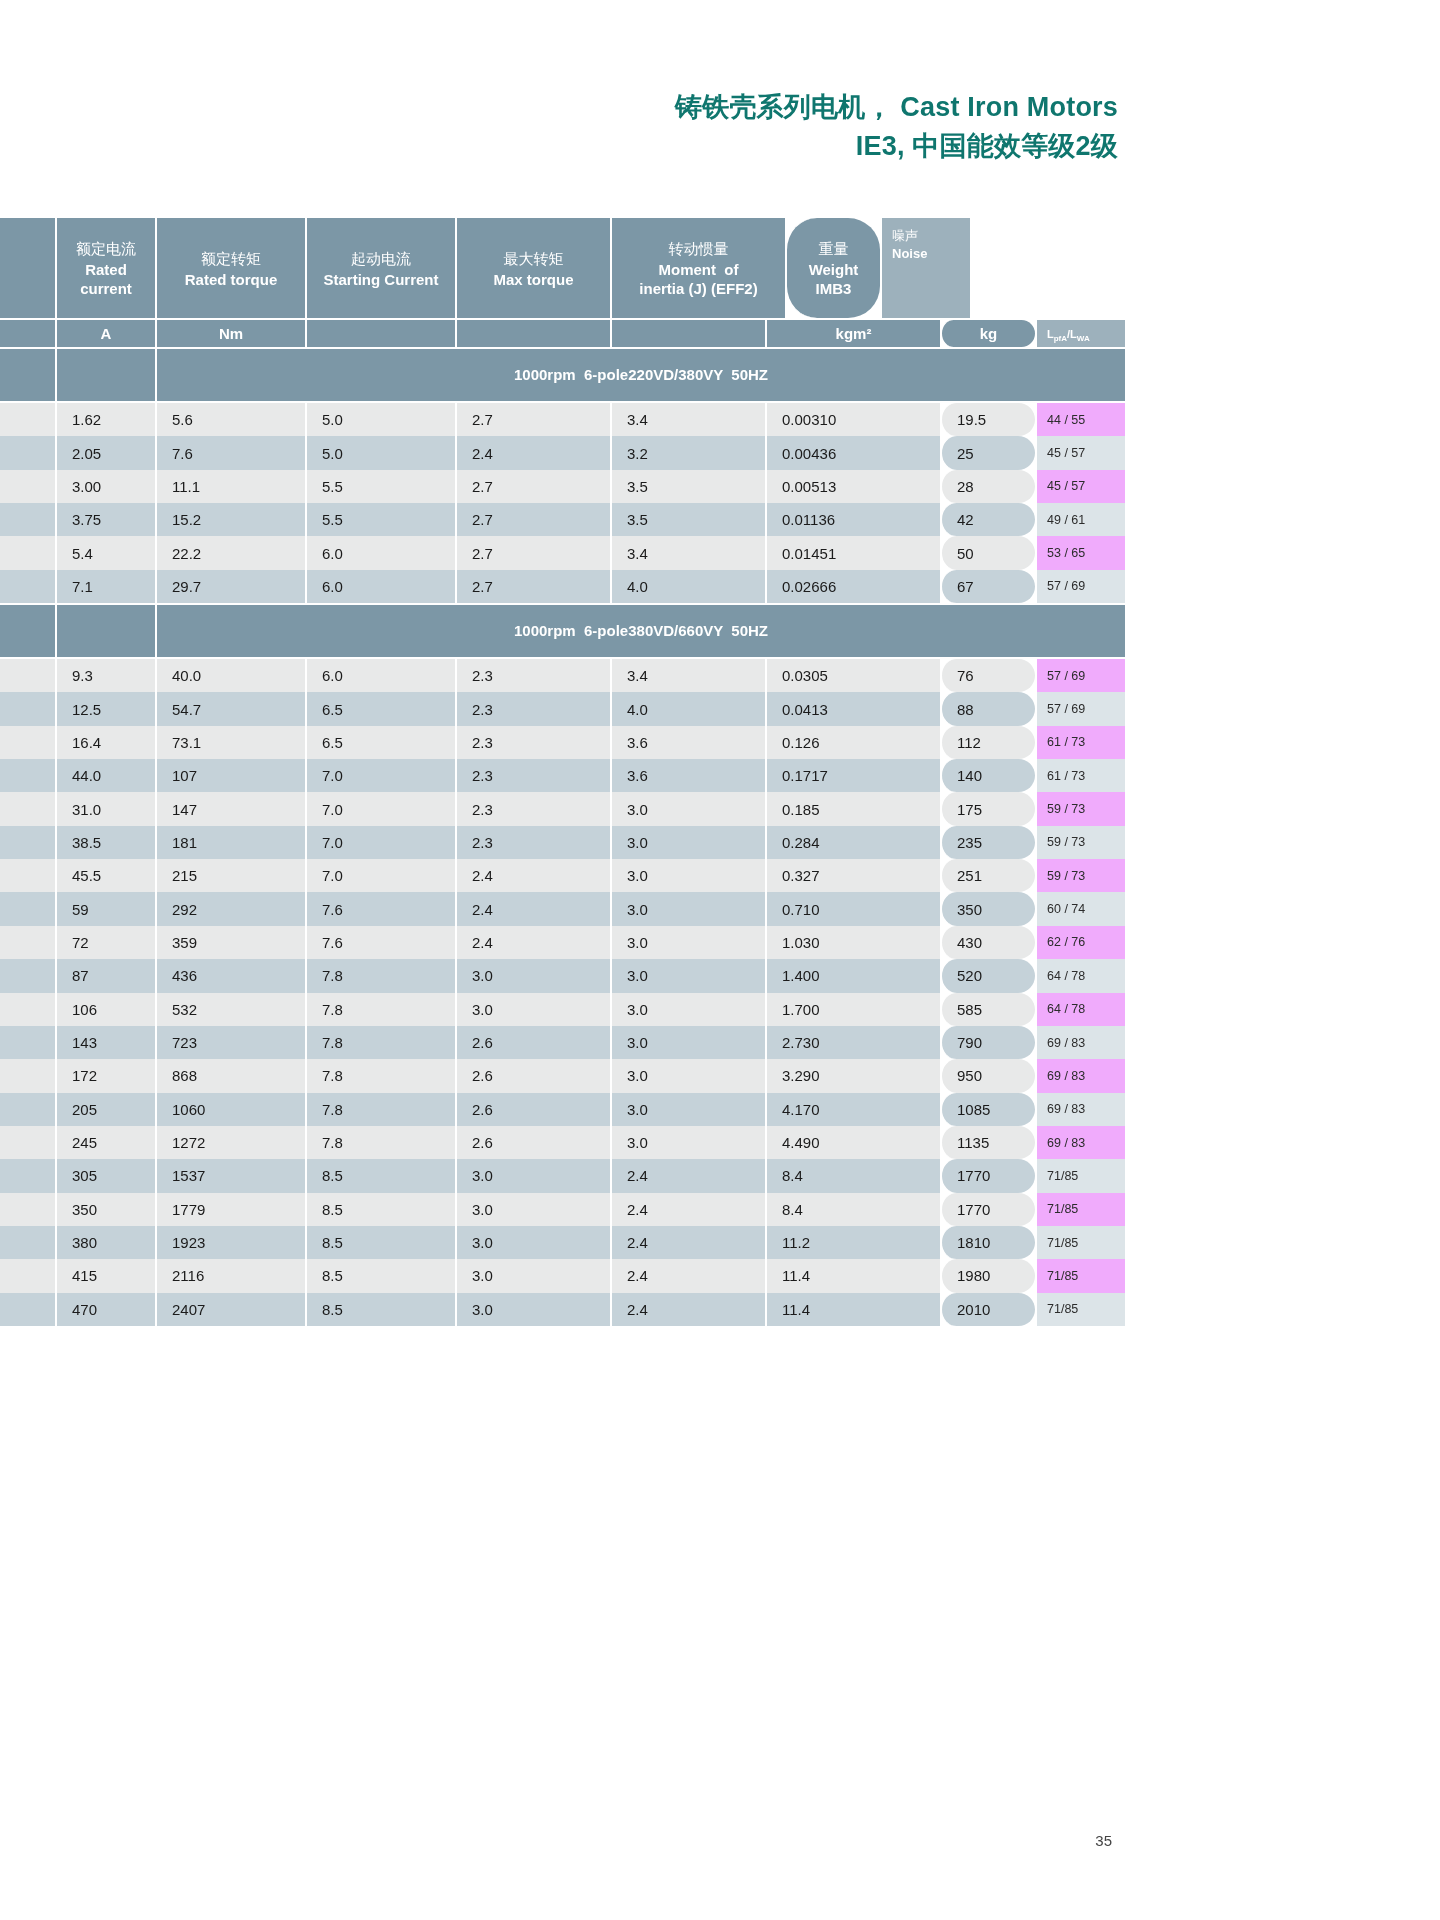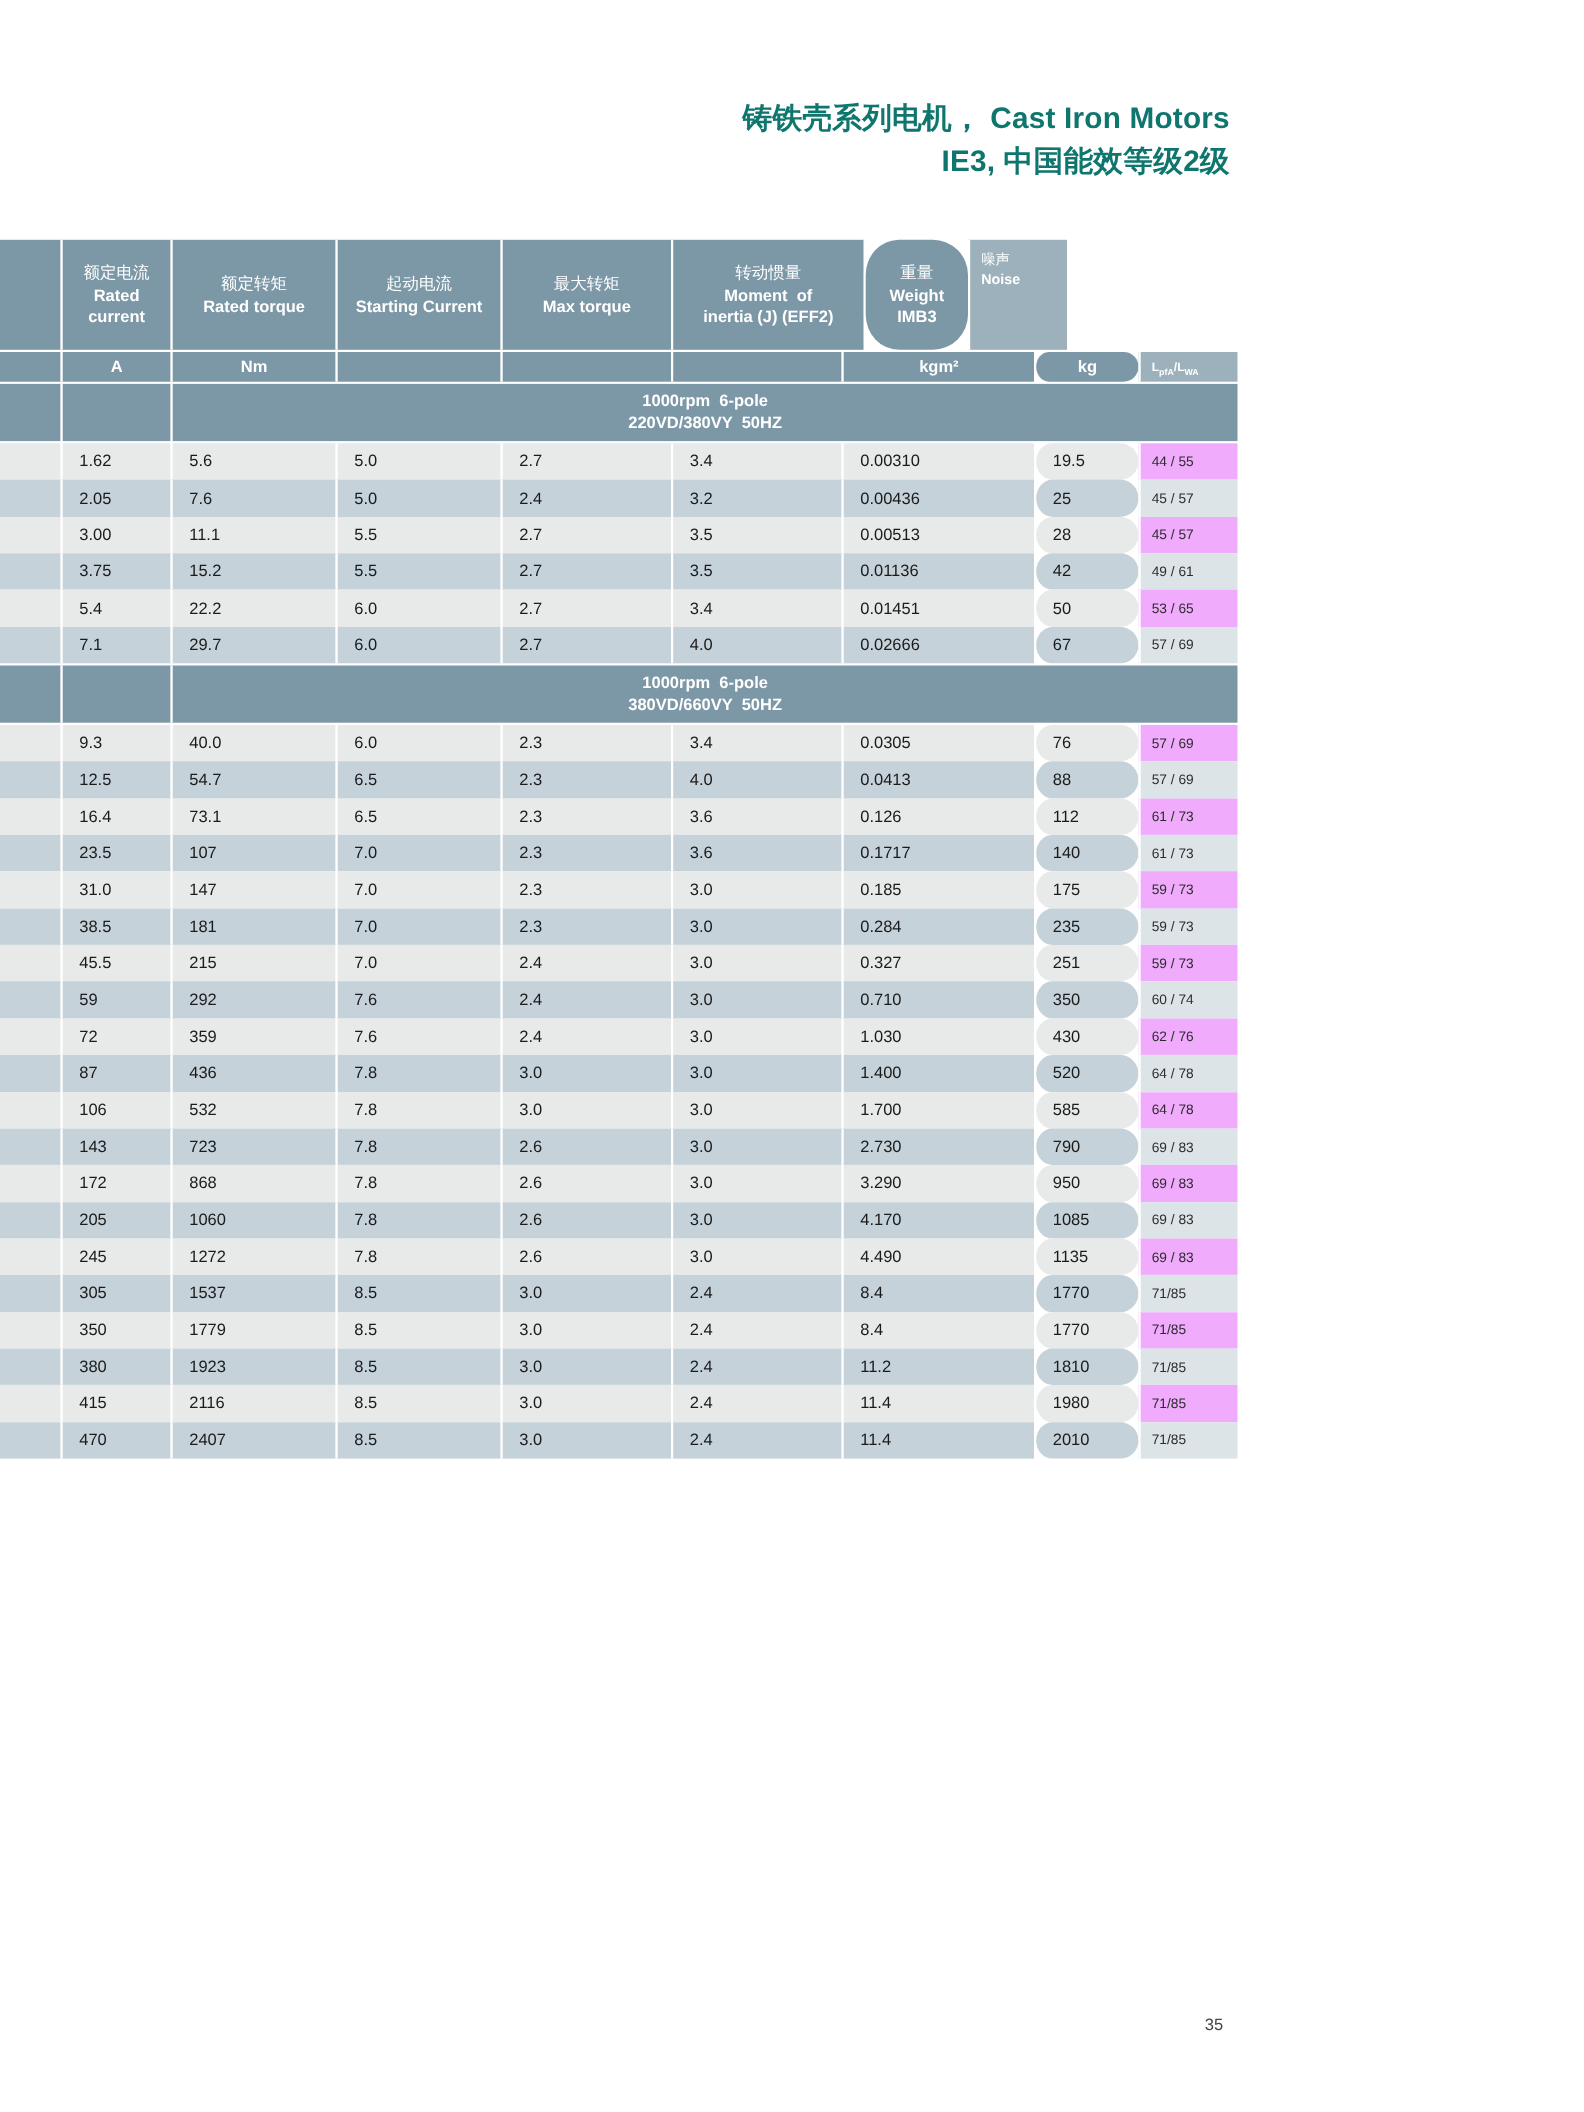--- a/index.html
+++ b/index.html
@@ -39,21 +39,21 @@
     background: #7C97A6; color: #fff; font-weight: bold; font-size: 15px;
     display: flex; align-items: center; justify-content: center;
   }
   .units-row .cell.noise-col { background: #9DB1BC; justify-content: flex-start; padding-left: 10px; font-size: 11px; }
   .units-row .sub { font-size: 8px; align-self: flex-end; padding-bottom: 4px; }
 
   .section-row { height: 52px; border-top: 2px solid #fff; border-bottom: 2px solid #fff; }
   .section-row .cell { background: #7C97A6; }
   .section-row .sec-span {
     width: 970px; color: #fff; font-weight: bold; font-size: 15px; line-height: 20px;
-    display: flex; flex-direction: column; justify-content: center; align-items: center;
+    display: flex; flex-direction: row; justify-content: center; align-items: center;
   }
   .section-row .sec-span div { white-space: pre; }
 
   .data-row { height: 33.35px; }
   .data-row .cell { display: flex; align-items: center; padding-left: 15px; font-size: 15px; color: #1b1b1b; }
   .data-row.light .cell { background: #E8E9E9; }
   .data-row.blue  .cell { background: #C5D2D9; }
   .data-row .cell.noise-col { font-size: 12.5px; color: #2c2c2c; padding-left: 10px; }
   .data-row.light .cell.noise-col { background: #f0abfc; }
   .data-row.blue  .cell.noise-col { background: #DCE4E8; }
@@ -229,21 +229,21 @@
       <div class="cell c2">73.1</div>
       <div class="cell c3">6.5</div>
       <div class="cell c4">2.3</div>
       <div class="cell c5">3.6</div>
       <div class="cell c6">0.126</div>
       <div class="cell c7">112</div>
       <div class="cell c8 noise-col">61 / 73</div>
     </div>
     <div class="row data-row blue">
       <div class="cell first c0"></div>
-      <div class="cell c1">23.5</div>
+      <div class="cell c1">44.0</div>
       <div class="cell c2">107</div>
       <div class="cell c3">7.0</div>
       <div class="cell c4">2.3</div>
       <div class="cell c5">3.6</div>
       <div class="cell c6">0.1717</div>
       <div class="cell c7">140</div>
       <div class="cell c8 noise-col">61 / 73</div>
     </div>
     <div class="row data-row light">
       <div class="cell first c0"></div>

